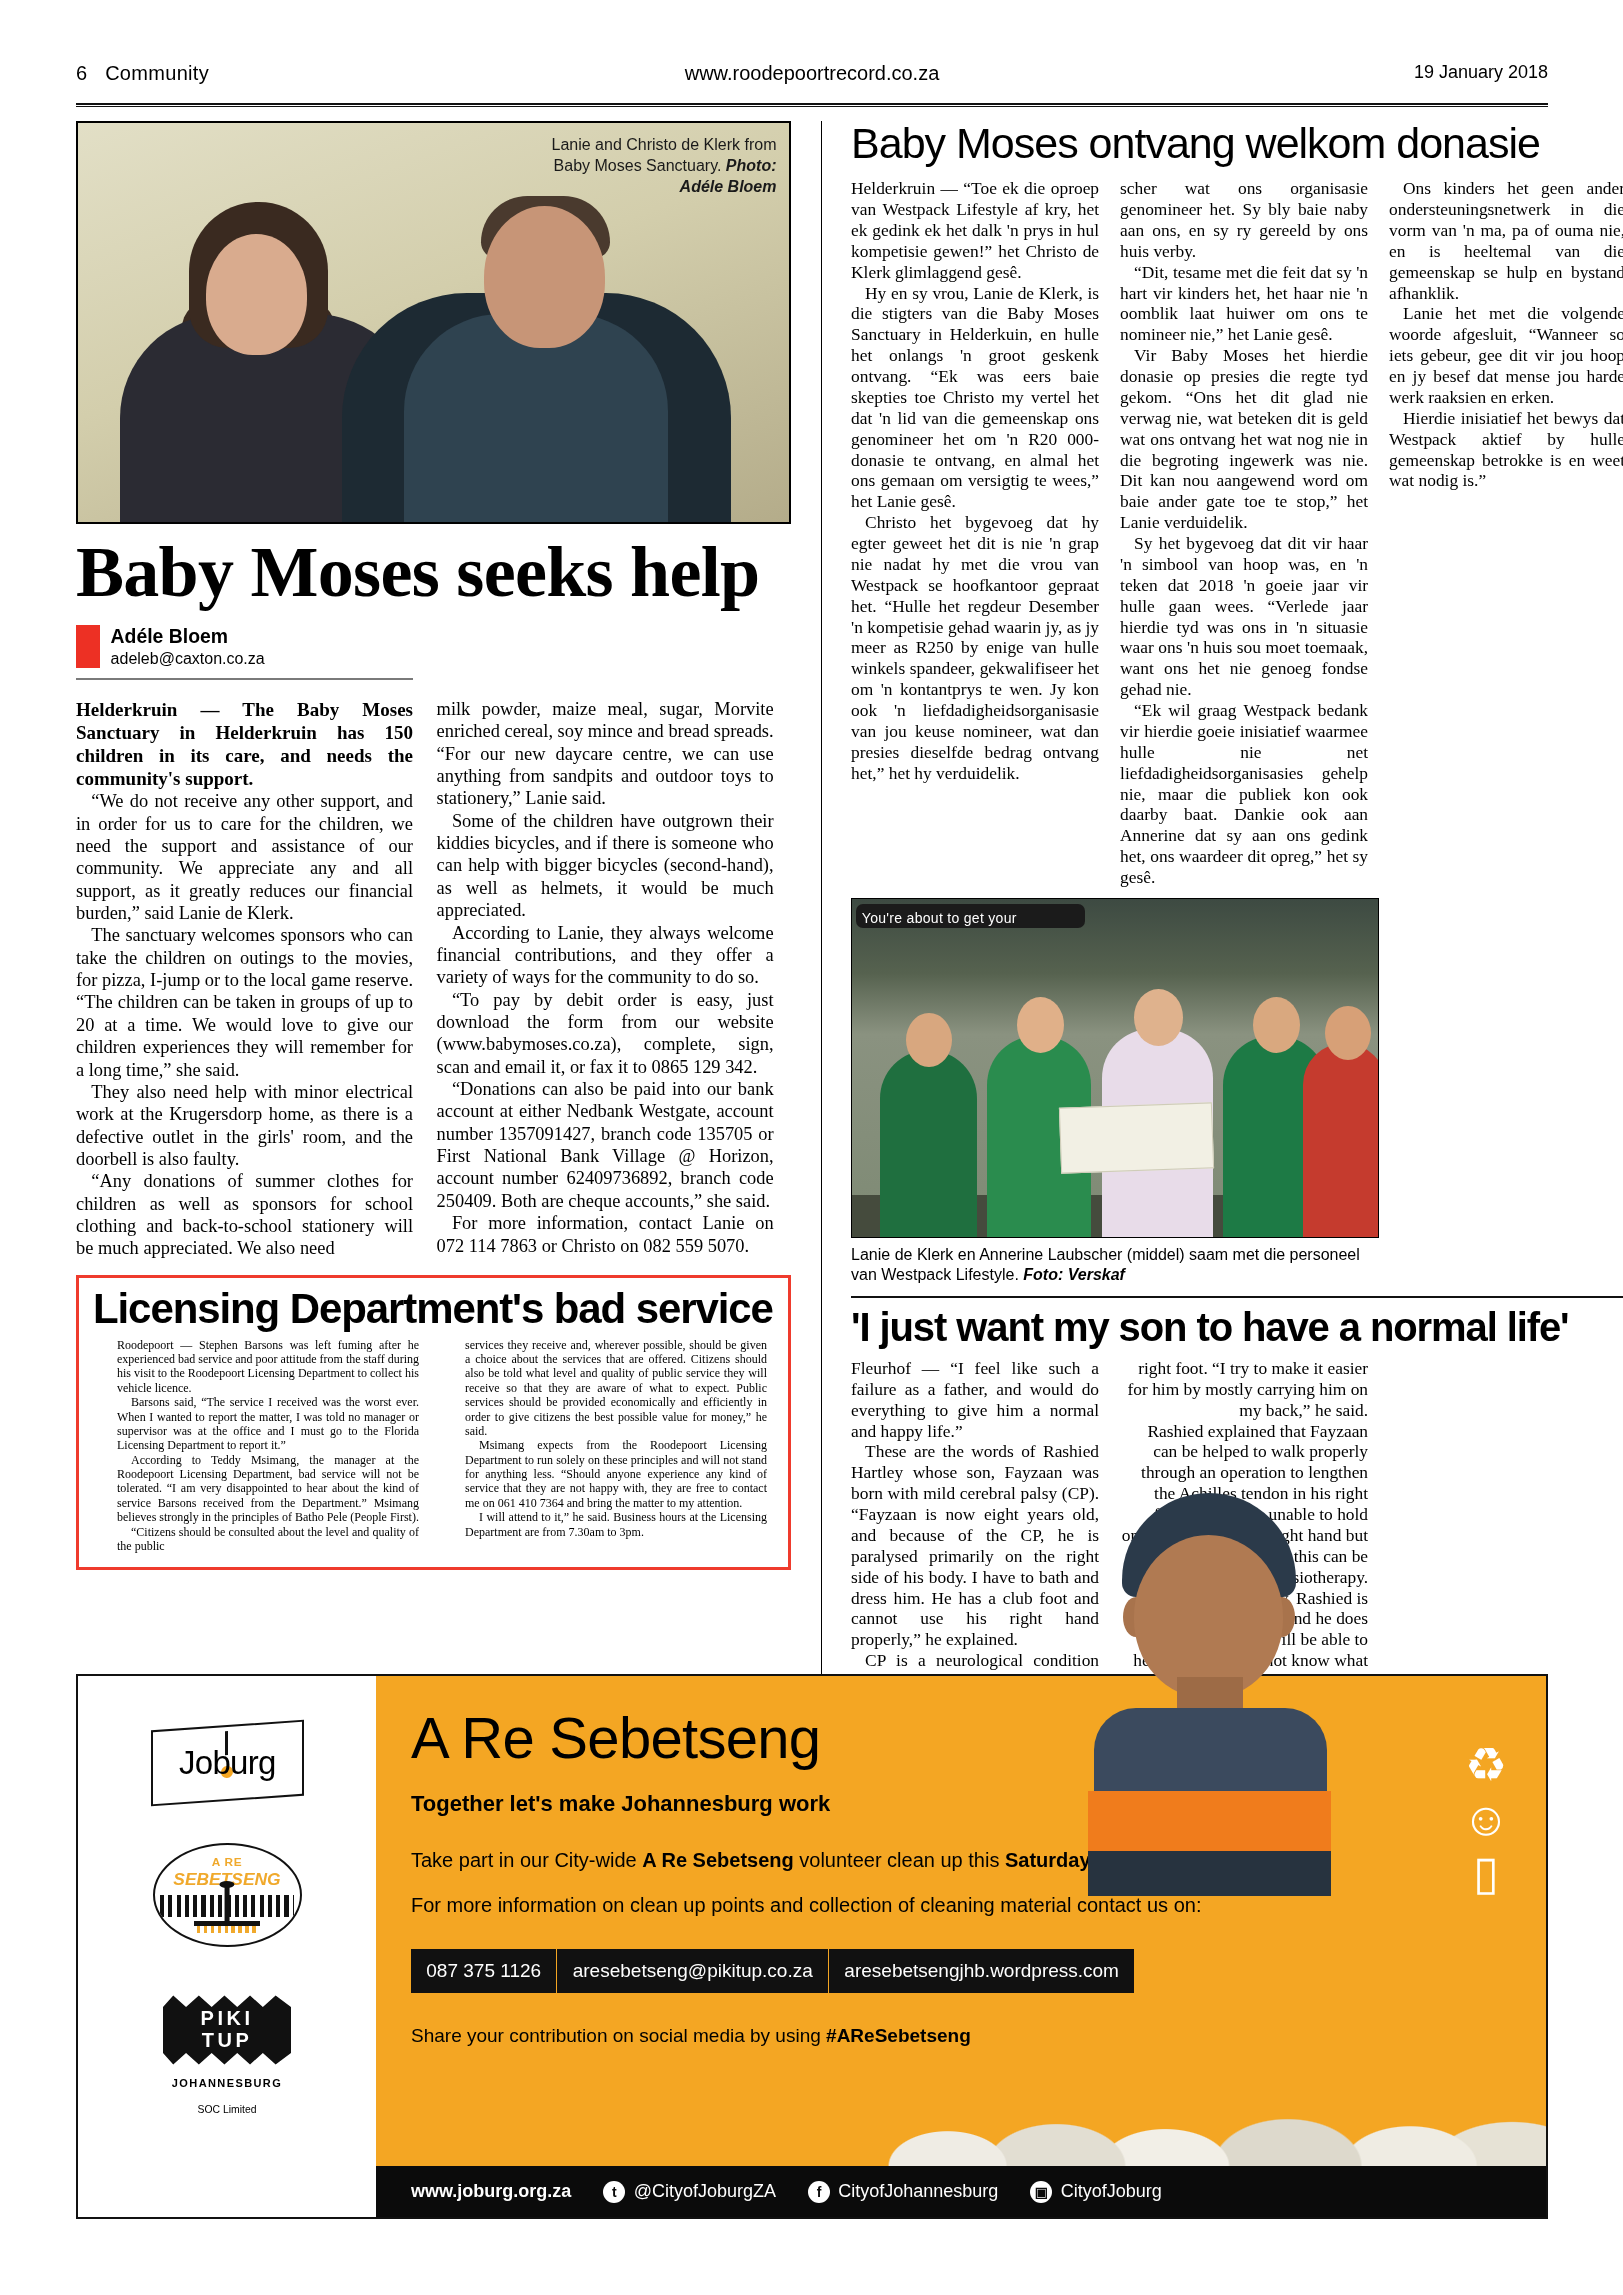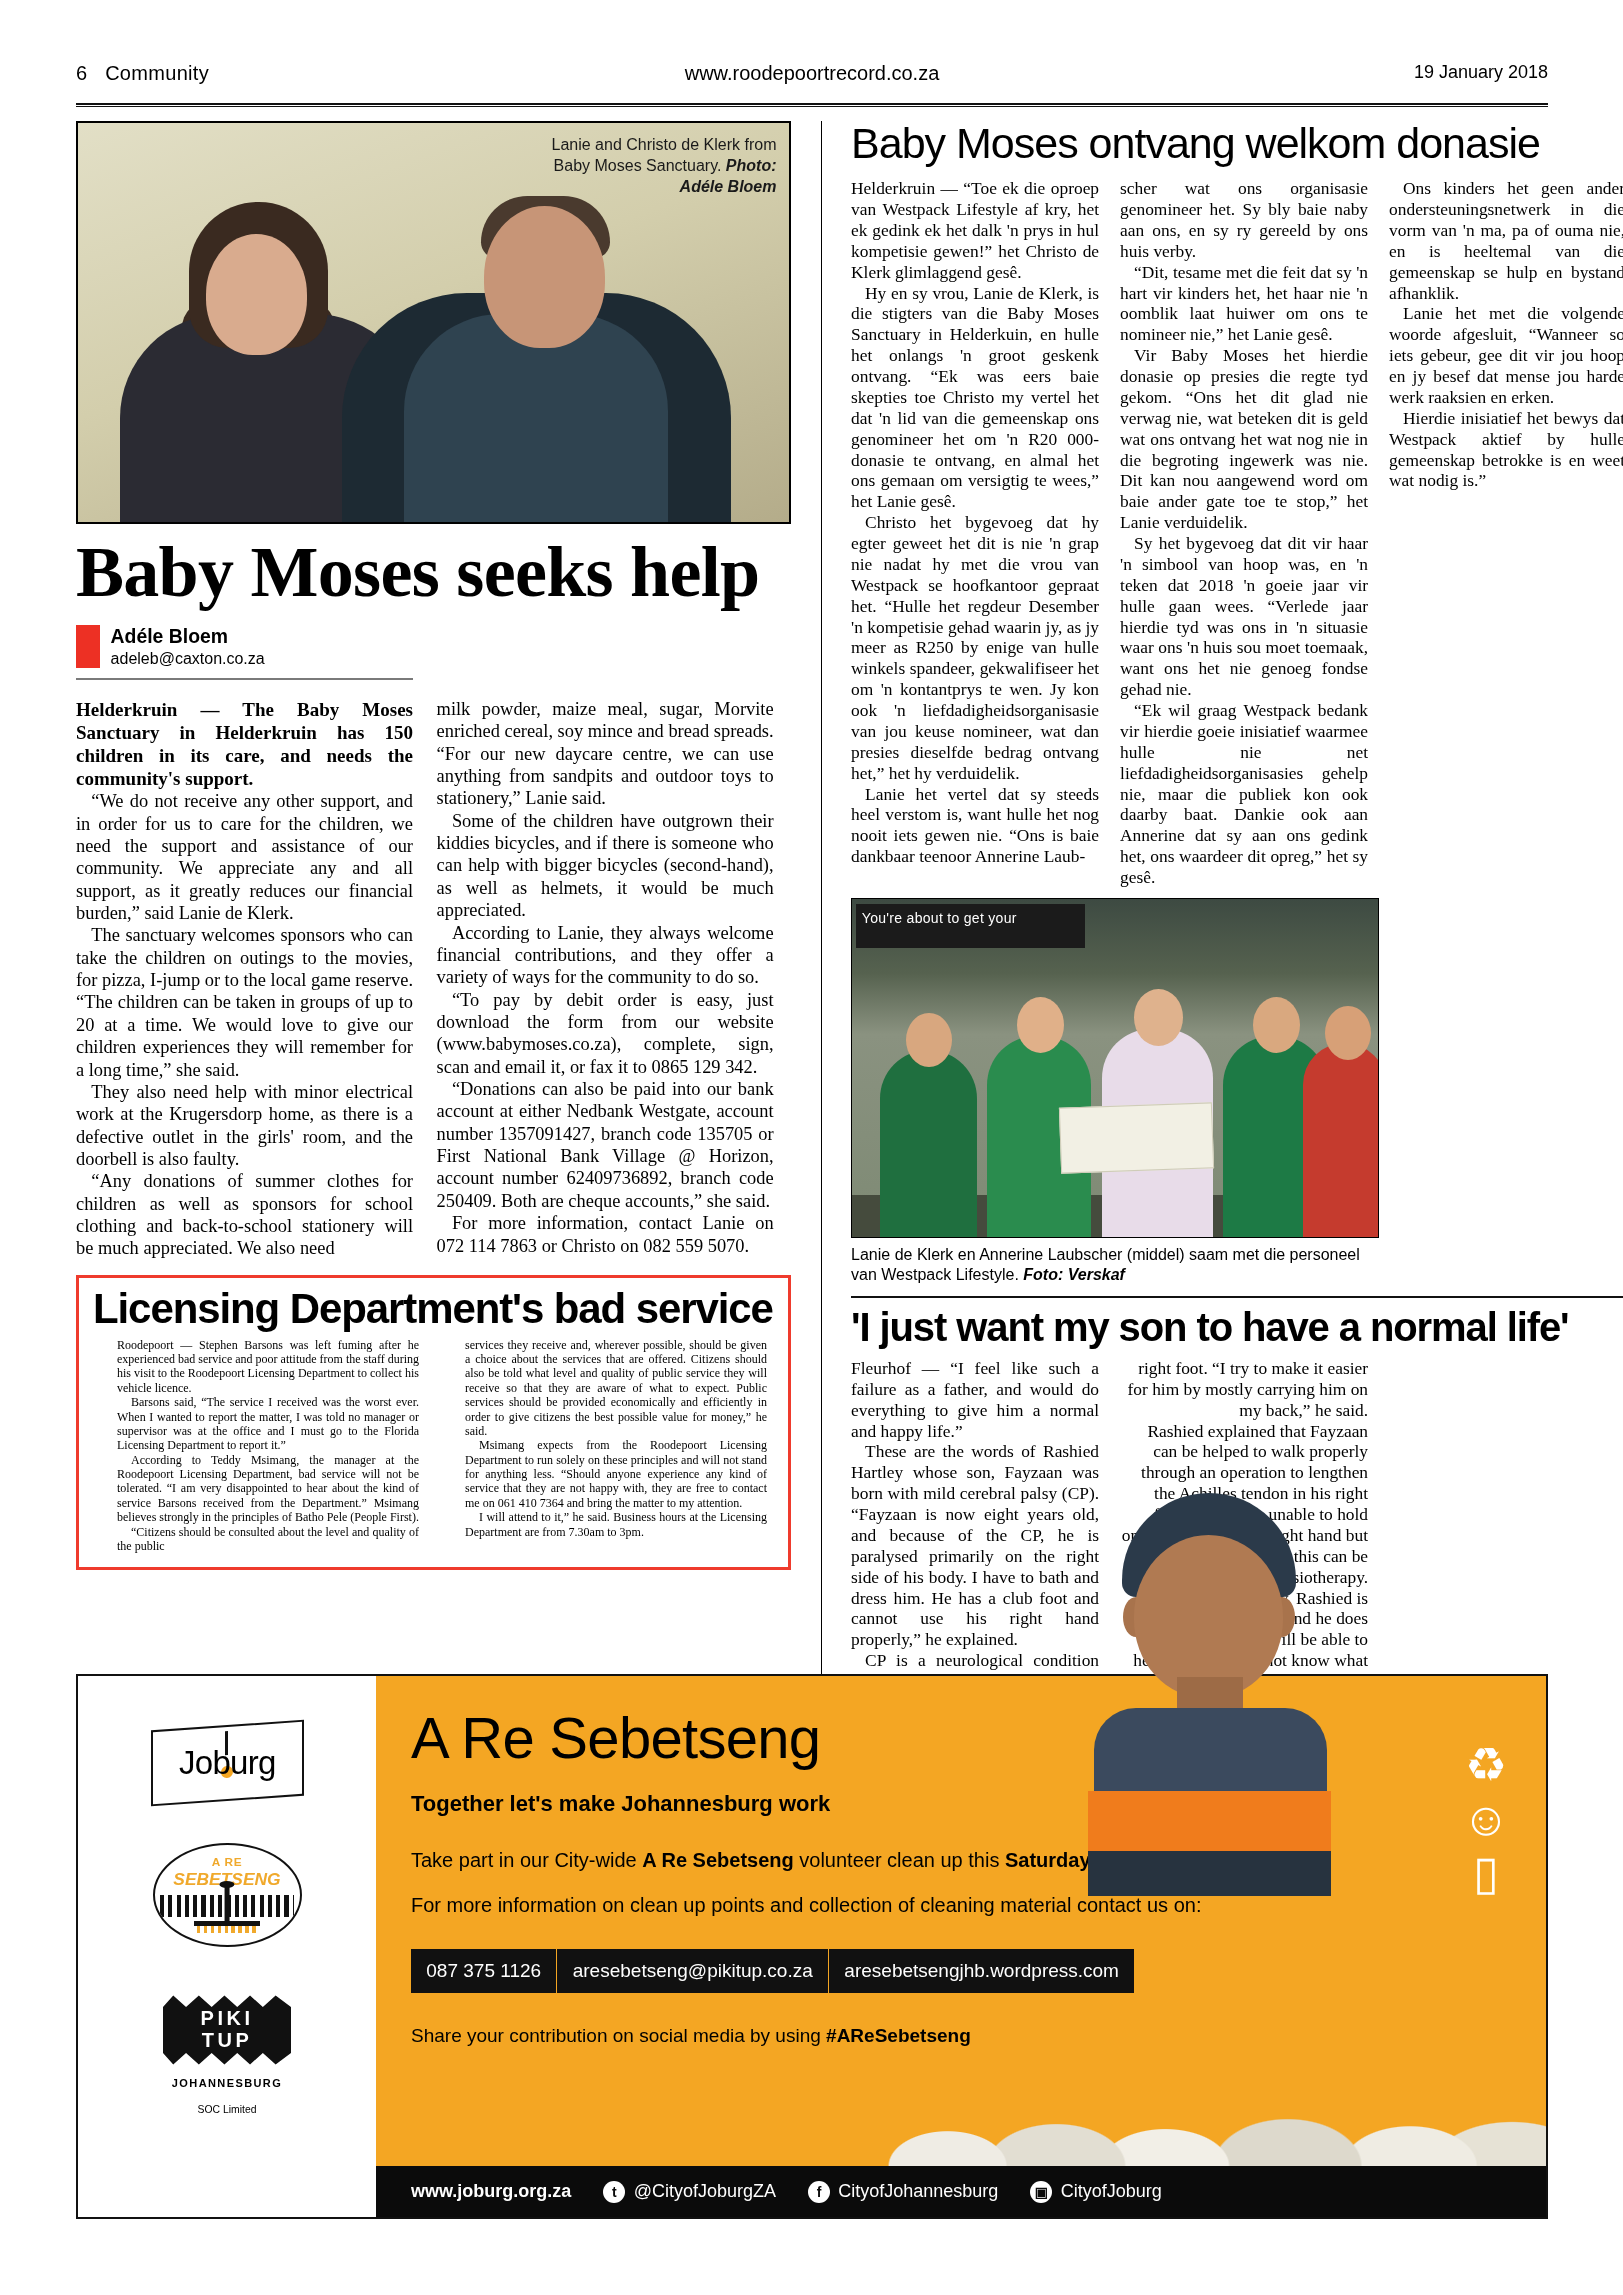--- a/index.html
+++ b/index.html
@@ -110,23 +110,23 @@
   .colA p.noind { text-indent: 0; }
   .colA p.lead { text-indent: 0; }
 
   
   .group-photo {
     width: 528px; height: 340px; margin-top: 9.7px; position: relative;
     border: 1.4px solid #000; overflow: hidden; background: #7e8d7c;
   }
   .gp-shelf { position:absolute; inset:0; background:
      linear-gradient(180deg,#3d4a42 0%,#56624f 22%,#8a9280 40%,#7e8a74 100%); }
-  .gp-banner { position:absolute; left:4.2px; top:5.6px; width:229px; height:44px;
+  .gp-banner { position:absolute; left:4.2px; top:5.6px; width:229px; height:24px;
      background:#1b1b1b; color:#fff; font-family:"Liberation Sans",sans-serif;
-     font-size:14px; line-height:28px; padding-left:5.6px; letter-spacing:0.3px; }
+     font-size:14px; line-height:28px; padding-left:5.6px; letter-spacing:0.3px;border-radius:7px; }
   .gp-p { position:absolute; bottom:0; border-radius:49px 49px 0 0; }
   .gp-head { position:absolute; border-radius:50%; }
   .gp-floor { position:absolute; left:0; right:0; bottom:0; height:42px; background:#454b3d; }
   .gp-cheque { position:absolute; left:208px; bottom:66px; width:153px; height:66px;
      background:#f2f0e4; border:1.4px solid #cfccb8; transform: rotate(-2deg); }
 
   .cap {
     font-family: "Liberation Sans", sans-serif;
     font-size: 16px; line-height: 1.3; margin-top: 7px; width: 528px;
   }
@@ -376,21 +376,20 @@
 
       <div class="right-half">
 
         <h2 class="headline-afr">Baby Moses ontvang welkom donasie</h2>
 
         <div class="cols-afr">
           <div class="colA">
             <p class="lead">Helderkruin — “Toe ek die oproep van Westpack Lifestyle af kry, het ek gedink ek het dalk 'n prys in hul kompetisie gewen!” het Christo de Klerk glimlaggend gesê.</p>
             <p>Hy en sy vrou, Lanie de Klerk, is die stigters van die Baby Moses Sanctuary in Helderkuin, en hulle het onlangs 'n groot geskenk ontvang. “Ek was eers baie skepties toe Christo my vertel het dat 'n lid van die gemeenskap ons genomineer het om 'n R20 000-donasie te ontvang, en almal het ons gemaan om versigtig te wees,” het Lanie gesê.</p>
             <p>Christo het bygevoeg dat hy egter geweet het dit is nie 'n grap nie nadat hy met die vrou van Westpack se hoofkantoor gepraat het. “Hulle het regdeur Desember 'n kompetisie gehad waarin jy, as jy meer as R250 by enige van hulle winkels spandeer, gekwalifiseer het om 'n kontantprys te wen. Jy kon ook 'n liefdadigheidsorganisasie van jou keuse nomineer, wat dan presies dieselfde bedrag ontvang het,” het hy verduidelik.</p>
-            <p>Lanie het vertel dat sy steeds heel verstom is, want hulle het nog nooit iets gewen nie. “Ons is baie dankbaar teenoor Annerine Laub-</p>
           </div>
           <div class="colA">
             <p class="noind">scher wat ons organisasie genomineer het. Sy bly baie naby aan ons, en sy ry gereeld by ons huis verby.</p>
             <p>“Dit, tesame met die feit dat sy 'n hart vir kinders het, het haar nie 'n oomblik laat huiwer om ons te nomineer nie,” het Lanie gesê.</p>
             <p>Vir Baby Moses het hierdie donasie op presies die regte tyd gekom. “Ons het dit glad nie verwag nie, wat beteken dit is geld wat ons ontvang het wat nog nie in die begroting ingewerk was nie. Dit kan nou aangewend word om baie ander gate toe te stop,” het Lanie verduidelik.</p>
             <p>Sy het bygevoeg dat dit vir haar 'n simbool van hoop was, en 'n teken dat 2018 'n goeie jaar vir hulle gaan wees. “Verlede jaar hierdie tyd was ons in 'n situasie waar ons 'n huis sou moet toemaak, want ons het nie genoeg fondse gehad nie.</p>
             <p>“Ek wil graag Westpack bedank vir hierdie goeie inisiatief waarmee hulle nie net liefdadigheidsorganisasies gehelp nie, maar die publiek kon ook daarby baat. Dankie ook aan Annerine dat sy aan ons gedink het, ons waardeer dit opreg,” het sy gesê.</p>
           </div>
           <div class="narrow-col">
             <p>Ons kinders het geen ander ondersteuningsnetwerk in die vorm van 'n ma, pa of ouma nie, en is heeltemal van die gemeenskap se hulp en bystand afhanklik.</p>

